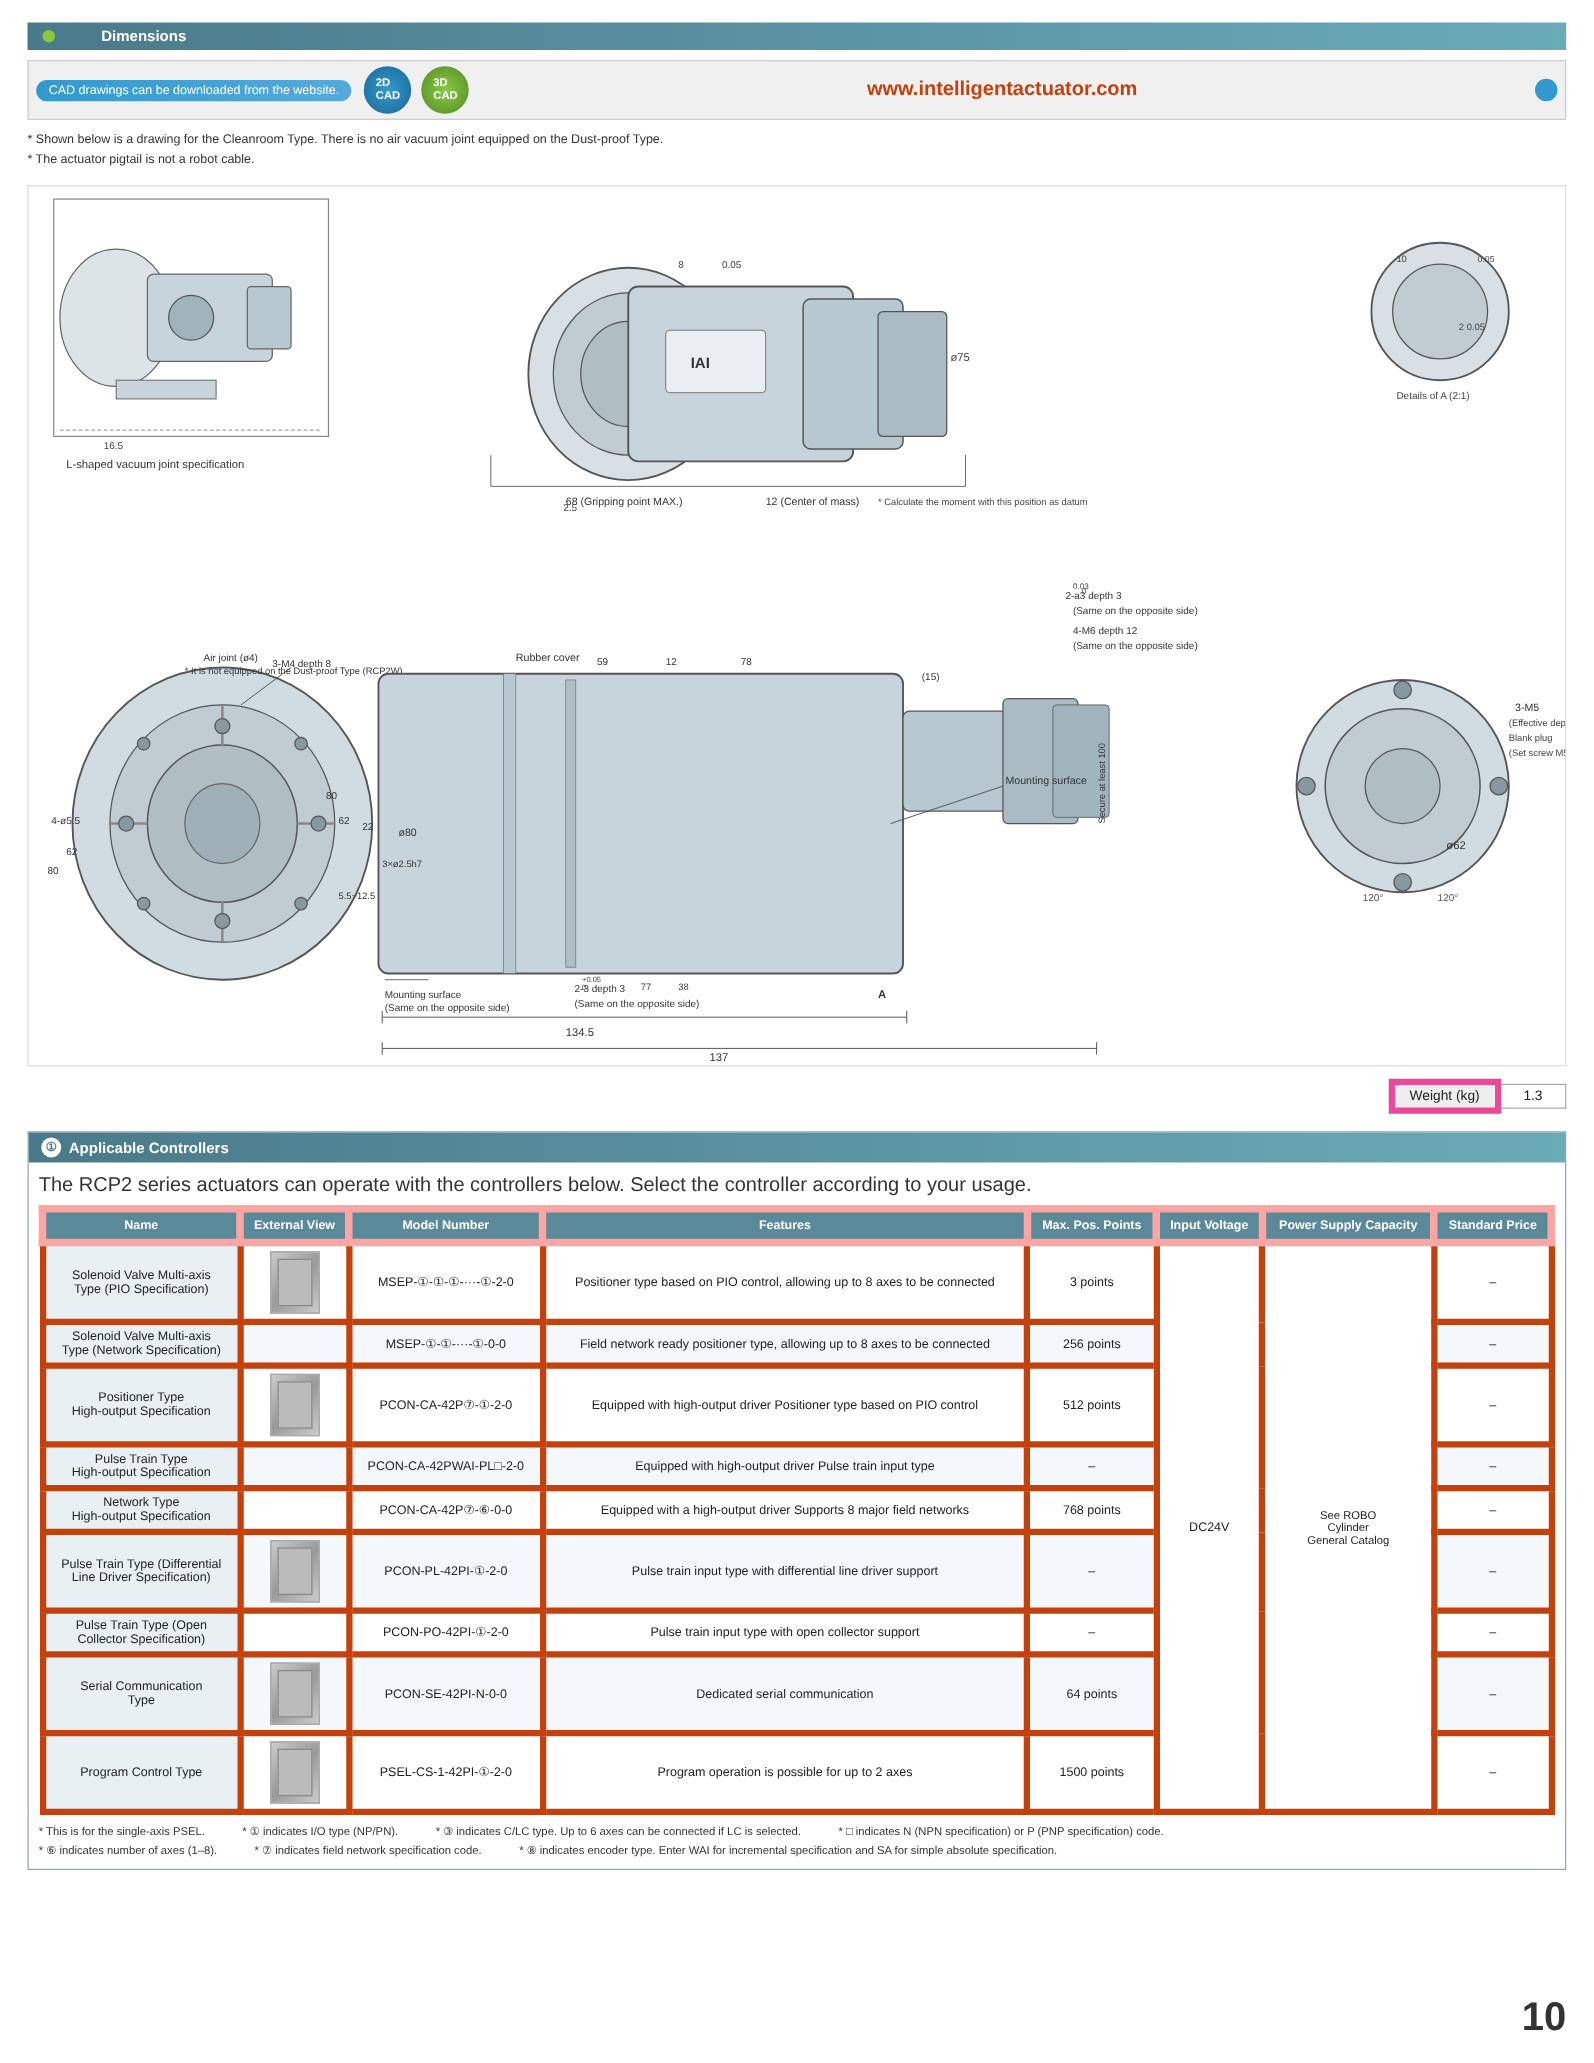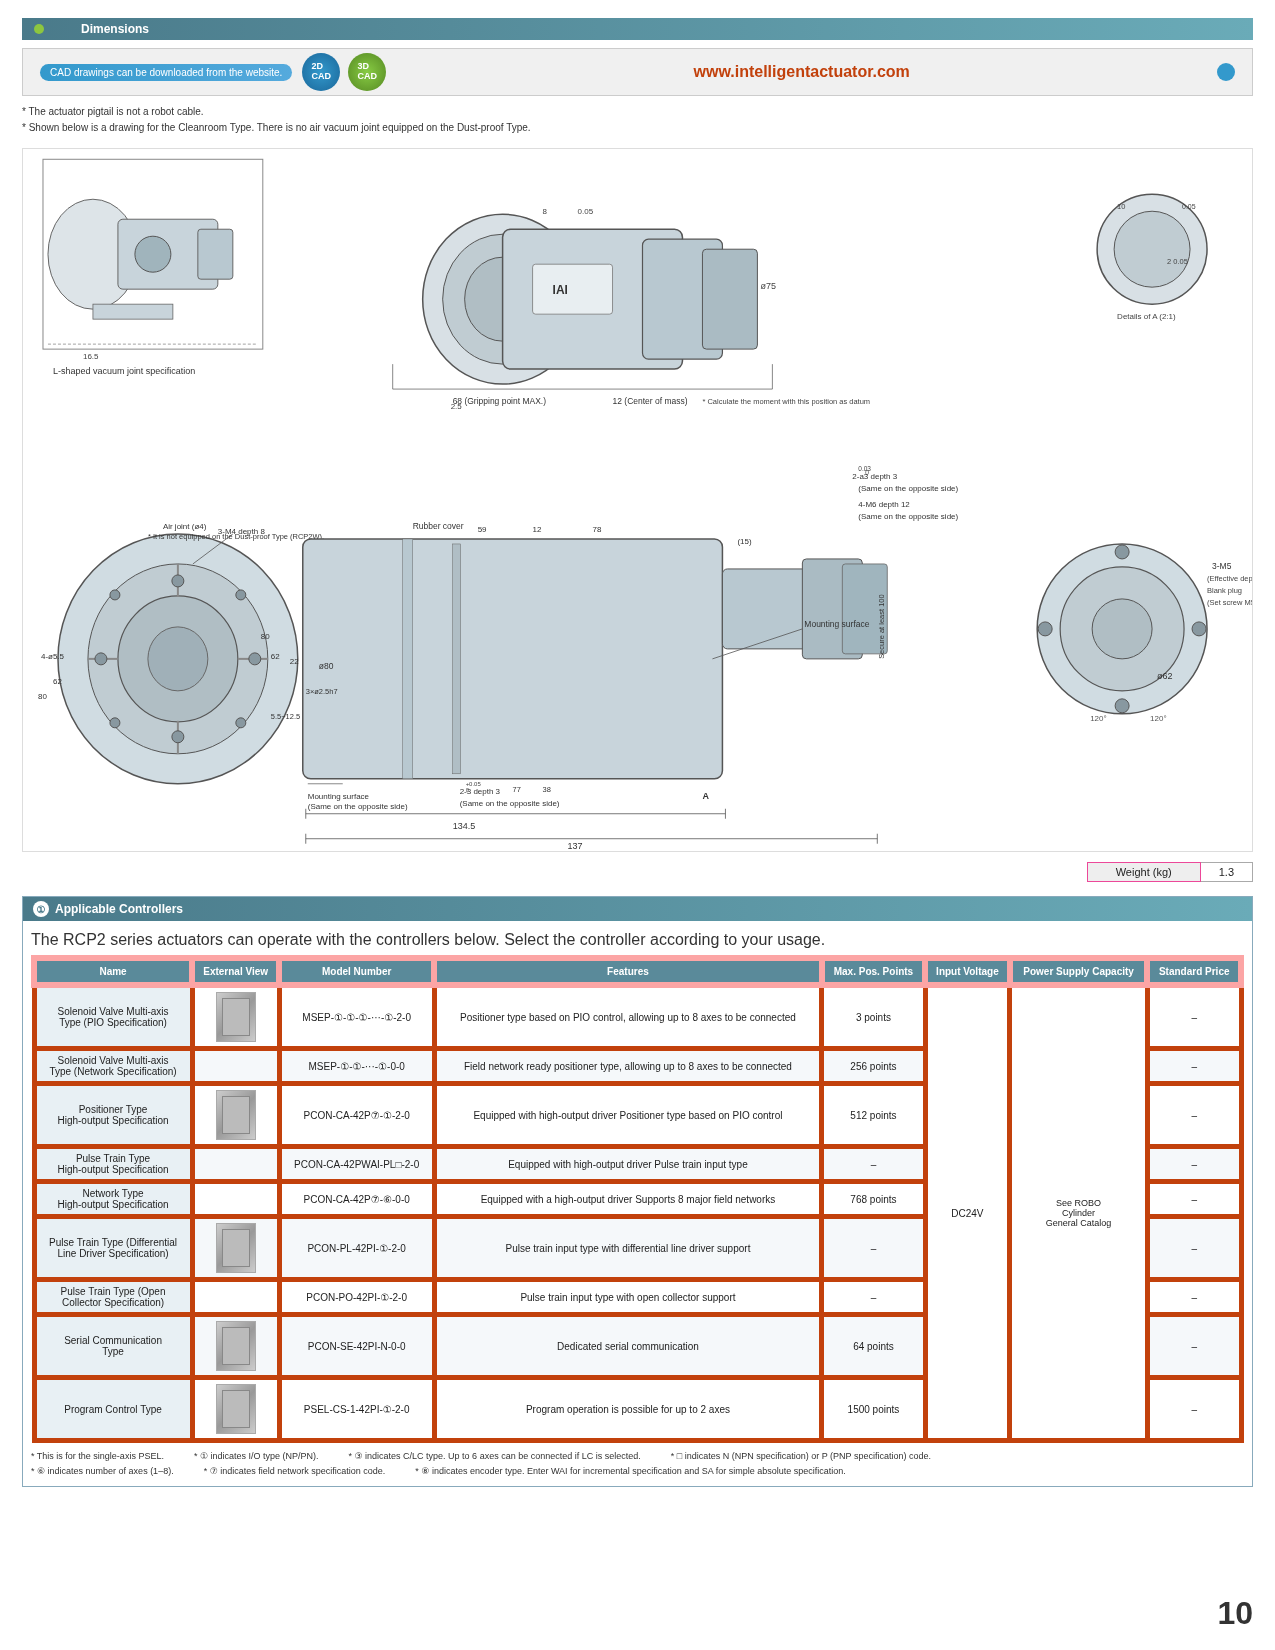--- a/index.html
+++ b/index.html
@@ -40,21 +40,21 @@
       display: inline-block;
       margin-right: 5px;
     }
 
     
     .cad-bar {
       display: flex;
       align-items: center;
       background: #f0f0f0;
       border: 1px solid #ccc;
-      padding: 4px 17px;
+      padding: 4px 6px;
       margin-bottom: 8px;
       gap: 10px;
     }
 
     .cad-bar .oval-badge {
       background: linear-gradient(to right, #3399cc, #55aadd);
       color: #fff;
       border-radius: 15px;
       padding: 3px 10px;
       font-size: 10px;
@@ -117,23 +117,23 @@
     
     .weight-box {
       display: flex;
       justify-content: flex-end;
       margin-bottom: 14px;
       align-items: center;
       gap: 0;
     }
 
     .weight-label {
-      border: 1px solid #ec4899;
+      border: 5px solid #ec4899;
       background: #eee;
-      padding: 3px 28px;
+      padding: 3px 12px;
       font-size: 11px;
     }
 
     .weight-value {
       border: 1px solid #aaa;
       border-left: none;
       padding: 3px 18px;
       font-size: 11px;
       background: #fff;
     }
@@ -262,22 +262,22 @@
     <span class="oval-badge">CAD drawings can be downloaded from the website.</span>
     <div class="cad-icons">
       <div class="cad-icon-badge cad-2d">2D<br>CAD</div>
       <div class="cad-icon-badge cad-3d">3D<br>CAD</div>
     </div>
     <div class="cad-url">www.intelligentactuator.com</div>
     <div style="width:18px;height:18px;border-radius:50%;background:#3399cc;display:inline-block;"></div>
   </div>
 
   <div class="notes-area">
+    <div>* Shown below is a drawing for the Cleanroom Type. There is no air vacuum joint equipped on the Dust-proof Type.</div>
     <div>* The actuator pigtail is not a robot cable.</div>
-    <div>* Shown below is a drawing for the Cleanroom Type. There is no air vacuum joint equipped on the Dust-proof Type.</div>
   </div>
 
   <div class="drawing-area">
     <svg viewBox="0 0 1230 700" xmlns="http://www.w3.org/2000/svg">
 
       <rect x="20" y="10" width="220" height="190" fill="none" stroke="#888" stroke-width="1"></rect>
 
       <ellipse cx="70" cy="105" rx="45" ry="55" fill="#dde4e8" stroke="#666" stroke-width="1"></ellipse>
       <rect x="95" y="70" width="100" height="70" rx="5" fill="#c8d4db" stroke="#666" stroke-width="1"></rect>
       <rect x="175" y="80" width="35" height="50" rx="3" fill="#b8c8d0" stroke="#666" stroke-width="1"></rect>

